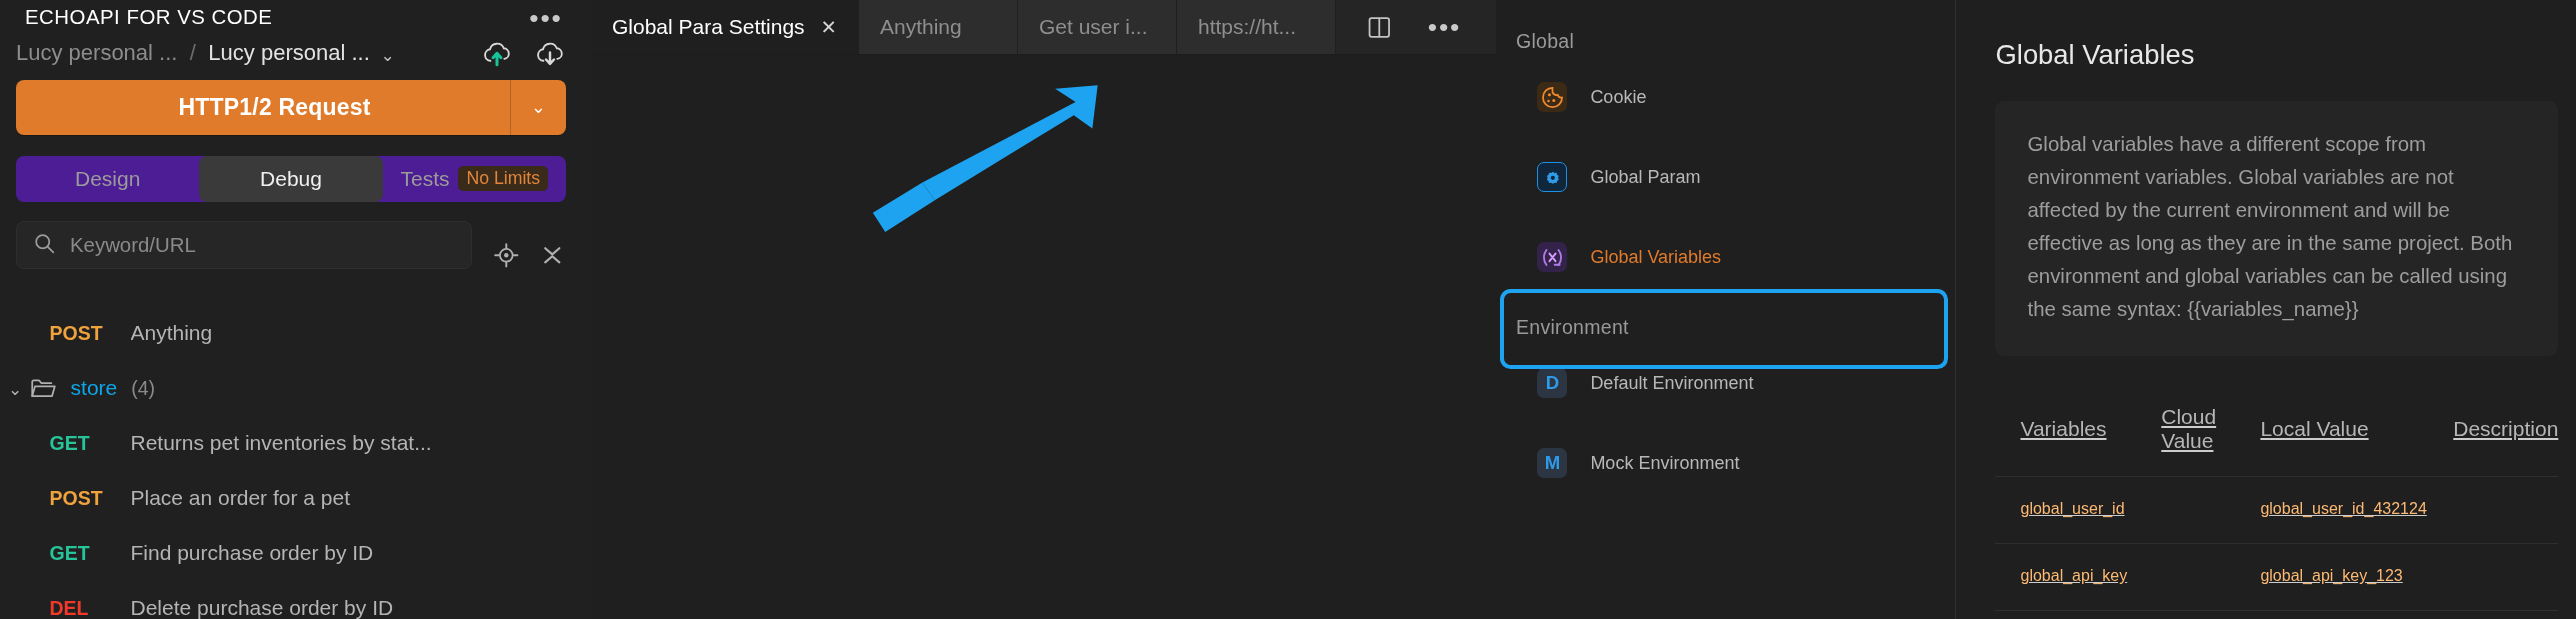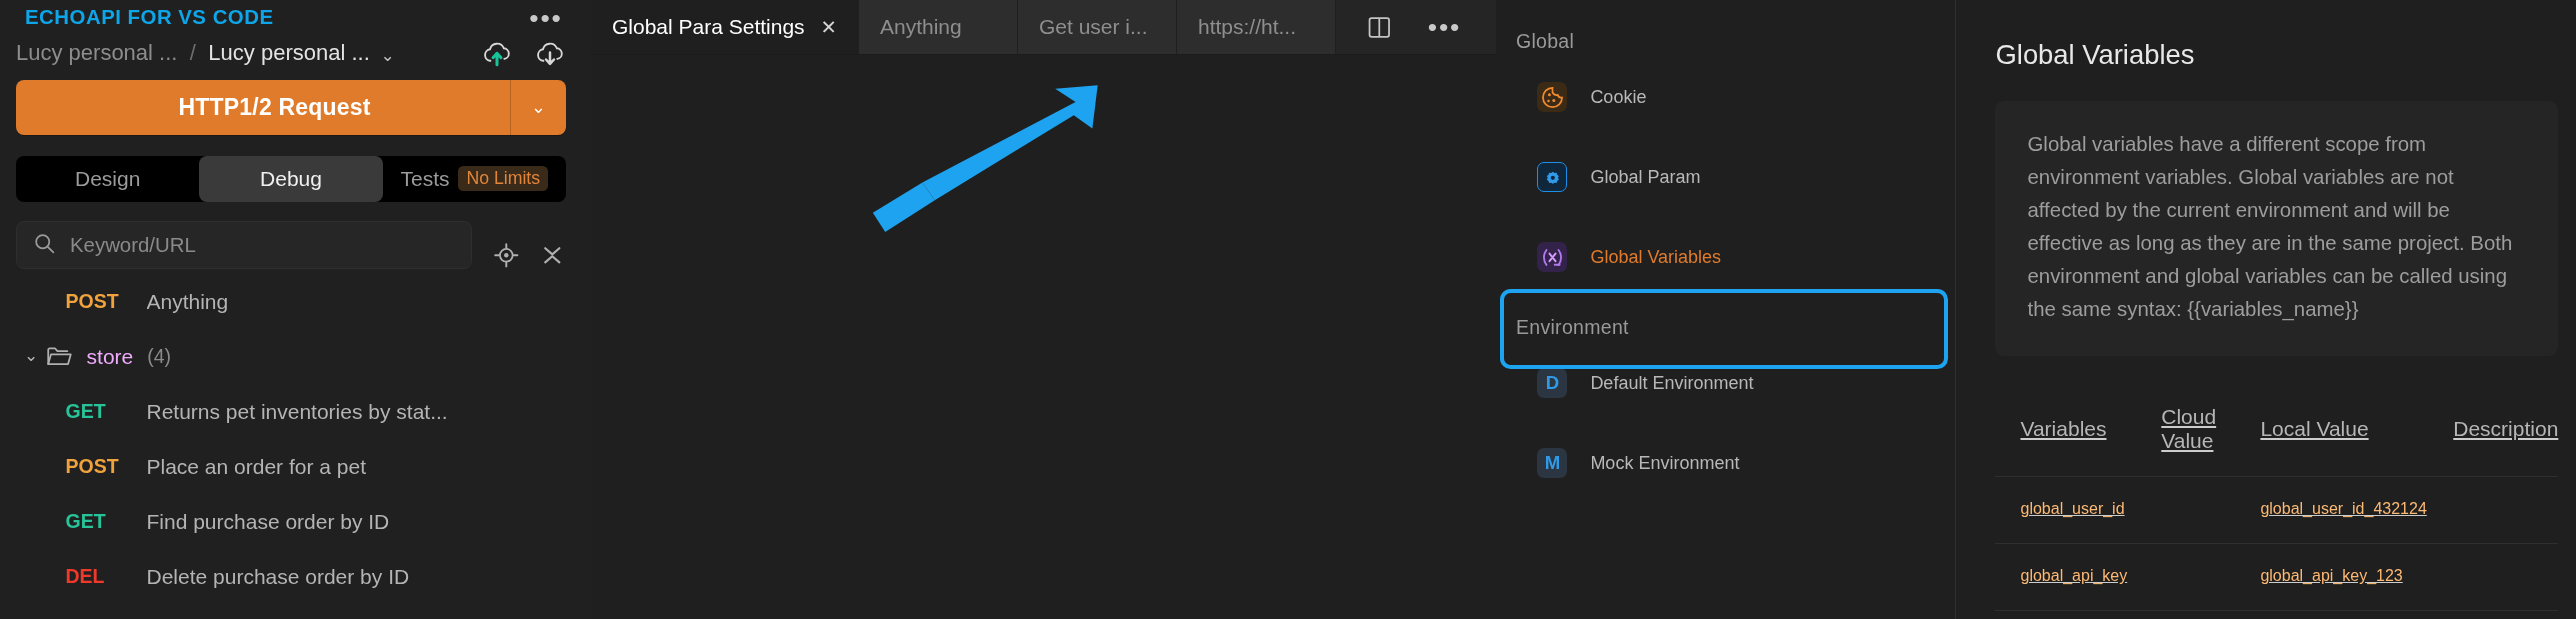--- a/index.html
+++ b/index.html
@@ -16,21 +16,21 @@
   .sidebar{
     width:591px; height:620px; background:#202020;
     display:flex; flex-direction:column; flex:0 0 591px;
     position:relative;
   }
   .sb-titlebar{
     height:53px; display:flex; align-items:center;
     padding:0 23px 0 25px;
   }
   .sb-title{
-    font-size:20.4px; letter-spacing:0.5px; color:#0ea5e9; font-weight:700;
+    font-size:20.4px; letter-spacing:0.5px; color:#ffffff; font-weight:400;
     flex:1;
   }
   .ellipsis-btn{
     color:#c9c9c9; font-size:26.6px; line-height:10.6px; letter-spacing:1.8px;
     padding:3.5px 5.3px; cursor:pointer; user-select:none;
   }
 
   .sb-breadcrumb{
     height:51px; display:flex; align-items:center; padding:0 19.5px 0 16px; gap:0;
   }
@@ -50,21 +50,21 @@
   }
   .req-btn-label{
     flex:1; text-align:center; color:#ffffff; font-size:23px; font-weight:700;
     letter-spacing:0.2px; padding-left:23px;
   }
   .req-btn-divider{ width:0.9px; height:55px; background:rgba(0,0,0,.18); }
   .req-btn-caret{ width:55px; text-align:center; color:#fff; font-size:17.7px; }
 
   .seg-wrap{ padding:21px 25px 0 16px; }
   .seg{
-    height:46px; background:#000000; border-radius:8px; display:flex; overflow:hidden;
+    height:46px; background:#4c1d95; border-radius:8px; display:flex; overflow:hidden;
   }
   .seg-item{
     flex:1; display:flex; align-items:center; justify-content:center; gap:8.9px;
     font-size:21px; color:#9b9b9b; cursor:pointer; height:46px;
   }
   .seg-item.active{ background:#3a3a3a; color:#f0f0f0; border-radius:8px; }
   .badge-nolimits{
     background:#3a2a1a; color:#e0853a; font-size:17.7px;
     padding:3.5px 8px; border-radius:5.3px; line-height:1;
   }
@@ -73,34 +73,34 @@
   .search-box{
     flex:1; height:48px; background:#262626; border-radius:8px;
     display:flex; align-items:center; padding:0 16px; gap:14px; cursor:text;
     border:0.9px solid #2e2e2e;
   }
   .search-ph{ color:#8a8a8a; font-size:20.4px; }
   .search-actions{ display:flex; align-items:center; gap:19.5px; padding-left:21px; }
 
   .tree{ padding-top:21px; }
   .tree-row{
-    height:55px; display:flex; align-items:flex-start; cursor:pointer; padding-left:16px;
+    height:55px; display:flex; align-items:flex-end; cursor:pointer; padding-left:0;
   }
   .tw-caret{ width:30px; text-align:center; color:#b4b4b4; font-size:17px; }
   .tw-spacer{ width:30px; }
   .tw-indent{ width:19.5px; }
   .folder-ico{ margin-right:14px; display:flex; align-items:center; }
   .method{
     font-size:19.5px; font-weight:700; width:81px; flex:0 0 81px;
   }
   .m-post{ color:#f0a33c; }
   .m-get{ color:#27c49a; }
   .m-del{ color:#f0392b; }
   .req-name{ font-size:21px; color:#b4b4b4; white-space:nowrap; overflow:hidden; }
-  .folder-name{ font-size:21px; color:#f0abfc; }
+  .folder-name{ font-size:21px; color:#0ea5e9; }
   .folder-count{ font-size:19.5px; color:#8a8a8a; margin-left:14px; }
 
   
   .right{ flex:1; display:flex; flex-direction:row; min-width:0; }
 
   .tabbar{ height:55px; display:flex; background:#252526; border-bottom:0.9px solid #1c1c1c; }
   .tab{
     display:flex; align-items:center; gap:16px; padding:0 21px;
     font-size:21px; color:#8e8e8e; cursor:pointer; background:#2d2d2d;
     border-right:0.9px solid #1f1f1f; min-width:159px;

